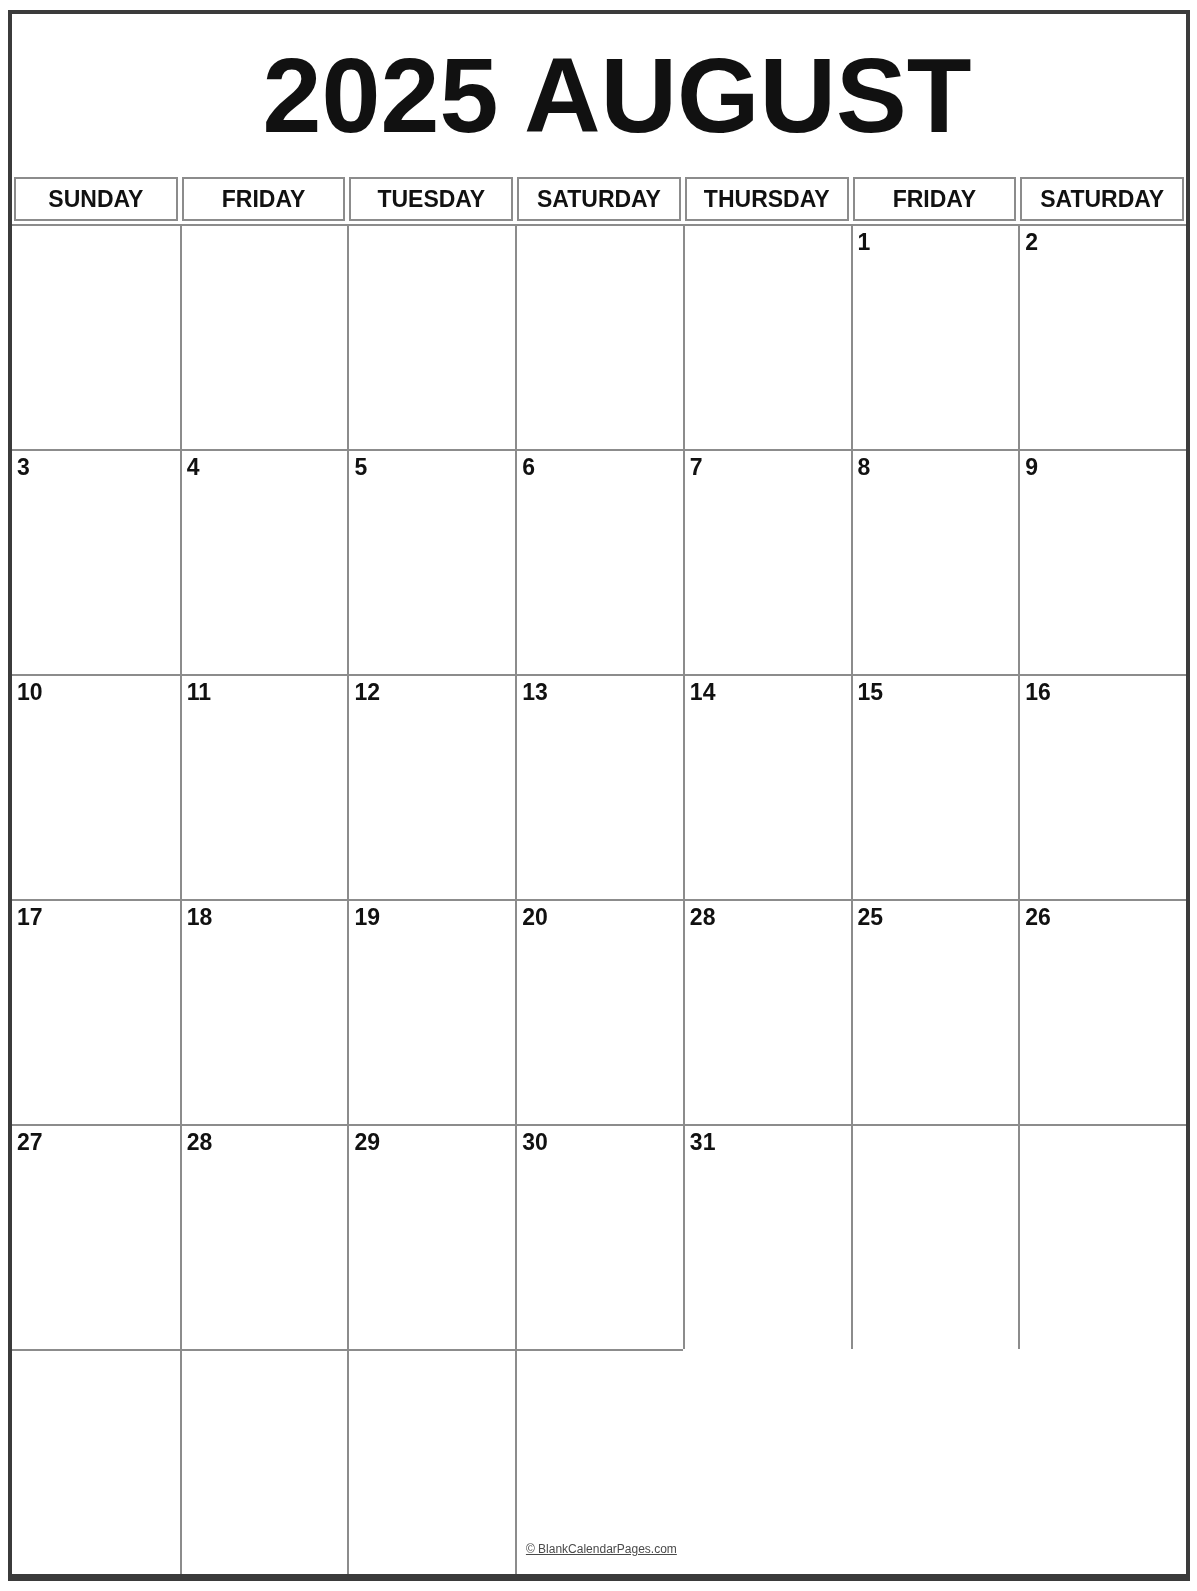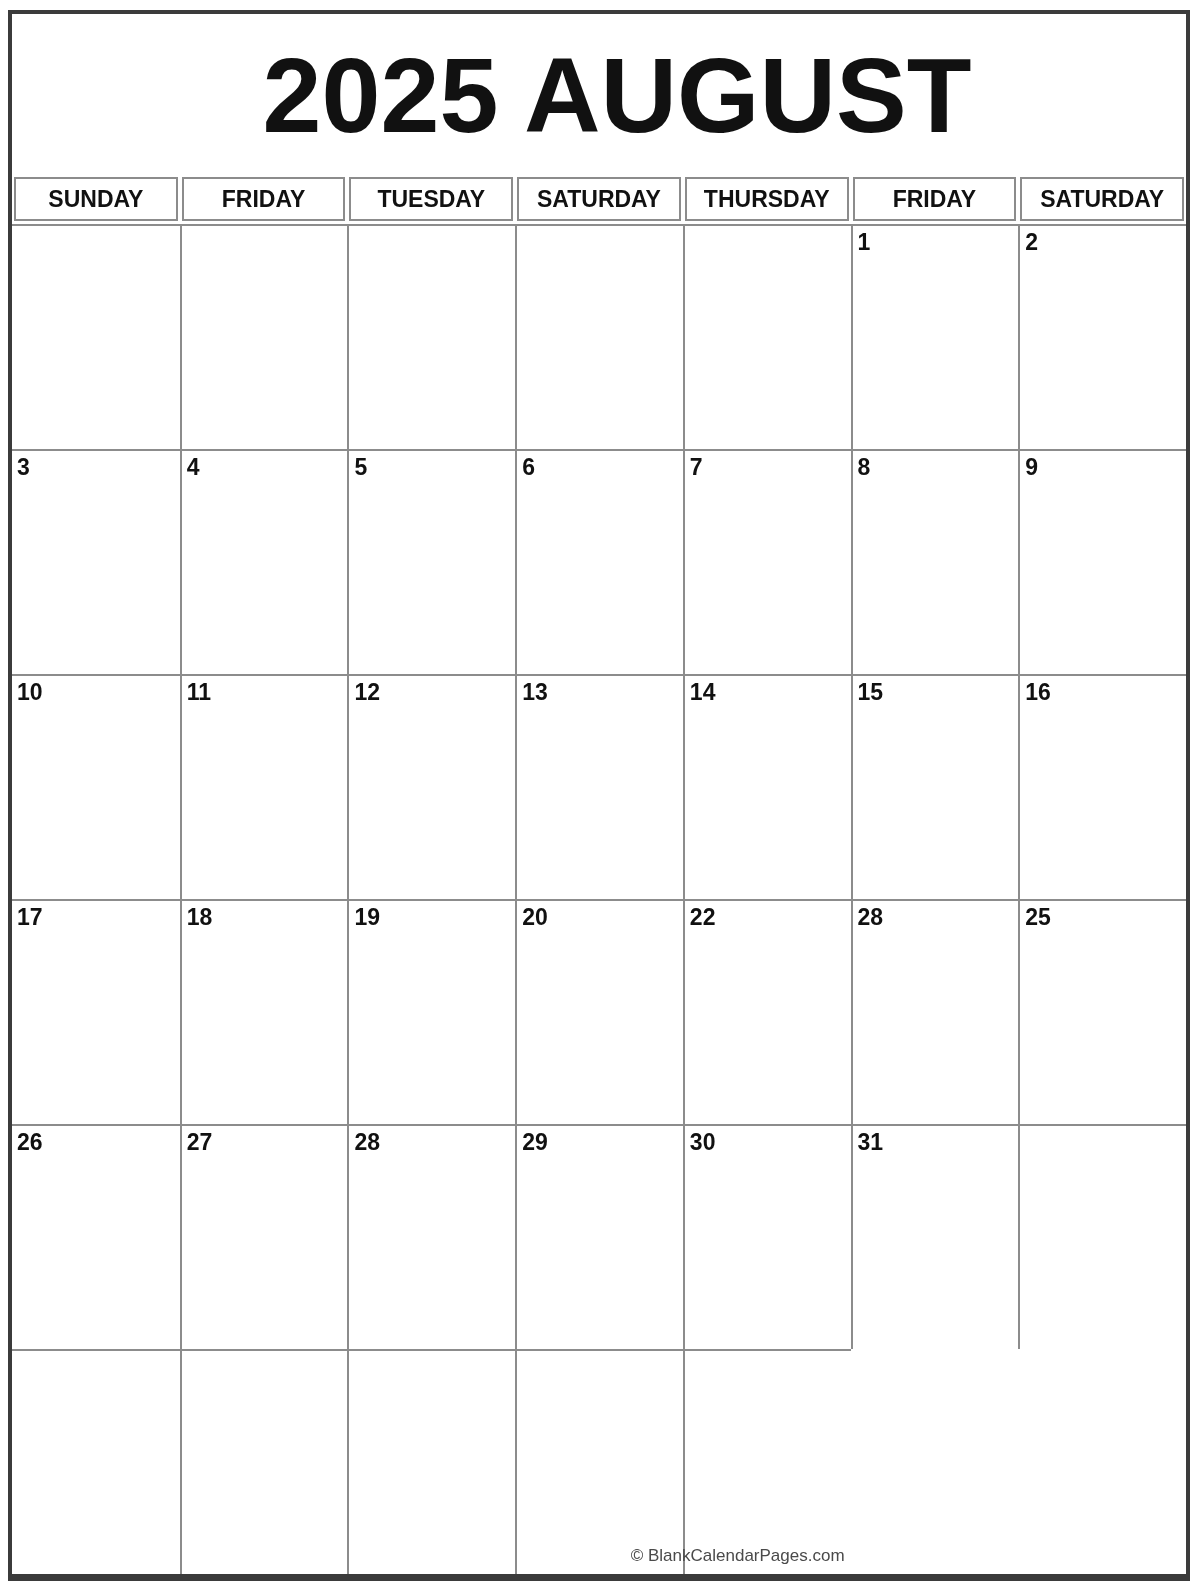--- a/index.html
+++ b/index.html
@@ -61,25 +61,26 @@
   }
   .cell:nth-child(7n+1){ border-left:0; }
   .num{
     display:inline-block;
     padding:3px 0 0 5px;
     font-size:23px; font-weight:bold;
     line-height:1.15;
   }
   .watermark{
     position:absolute;
-    right:6px; bottom:8px;
-    font-size:17px;
+    right:6px; bottom:18px;
+    font-size:12px;
     font-weight:normal;
     color:var(--watermark);
     white-space:nowrap;
+    text-decoration:underline;
   }
 </style>
 </head>
 <body>
 
 <div class="page">
 
   <div class="title">2025 AUGUST</div>
 
   <div class="weekday-row">
@@ -114,21 +115,20 @@
     <div class="cell"><span class="num">12</span></div>
     <div class="cell"><span class="num">13</span></div>
     <div class="cell"><span class="num">14</span></div>
     <div class="cell"><span class="num">15</span></div>
     <div class="cell"><span class="num">16</span></div>
 
     <div class="cell"><span class="num">17</span></div>
     <div class="cell"><span class="num">18</span></div>
     <div class="cell"><span class="num">19</span></div>
     <div class="cell"><span class="num">20</span></div>
-    <div class="cell"><span class="num">22</span></div>
     <div class="cell"><span class="num">28</span></div>
 
     <div class="cell"><span class="num">25</span></div>
     <div class="cell"><span class="num">26</span></div>
     <div class="cell"><span class="num">27</span></div>
     <div class="cell"><span class="num">28</span></div>
     <div class="cell"><span class="num">29</span></div>
     <div class="cell"><span class="num">30</span></div>
 
     <div class="cell"><span class="num">31</span></div>

